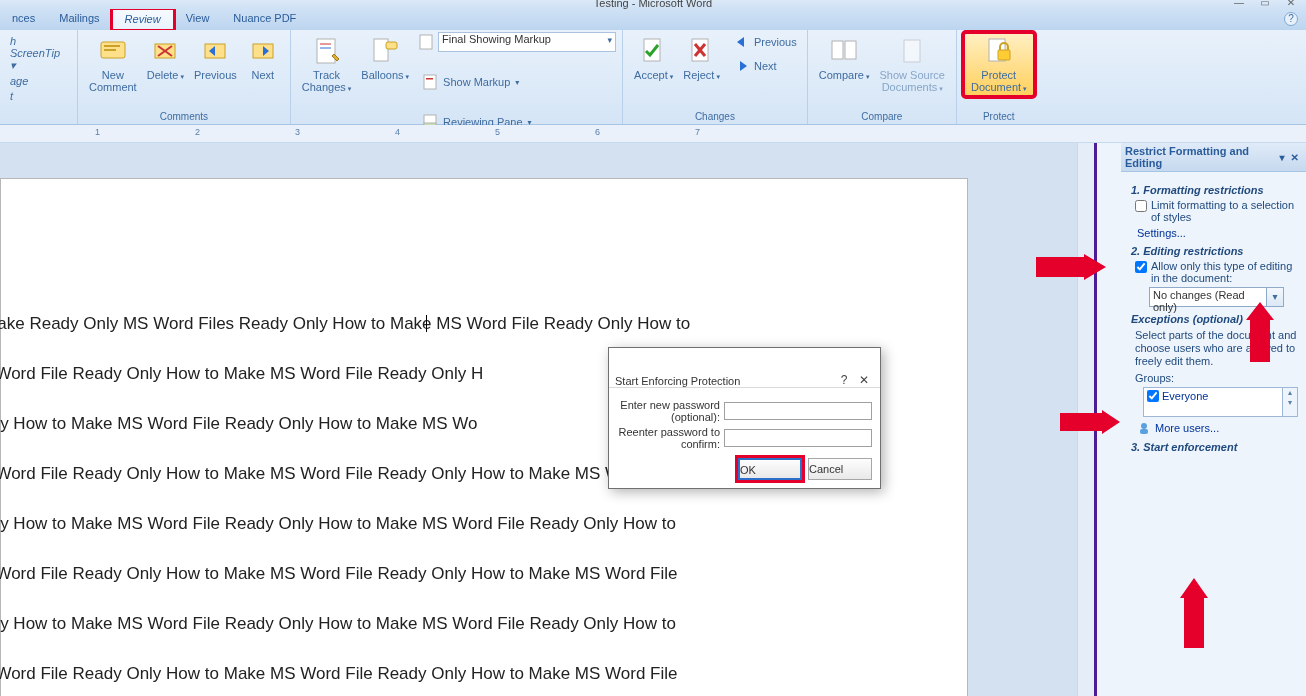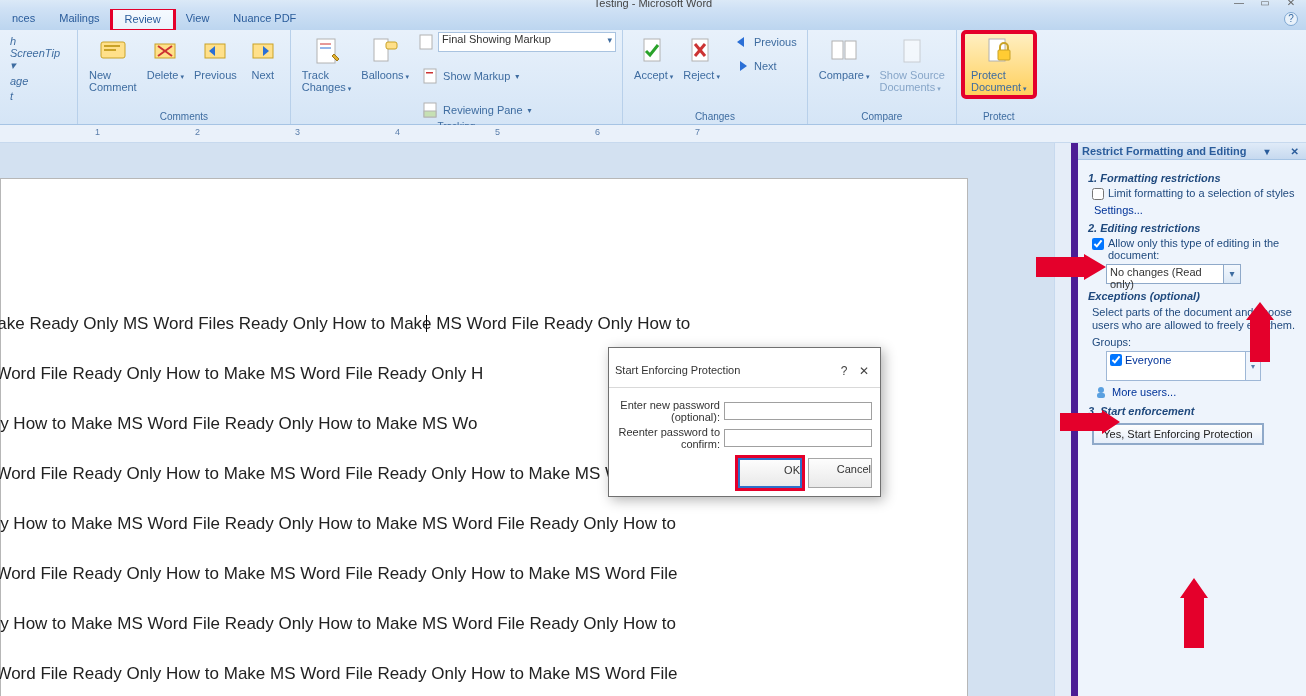--- a/index.html
+++ b/index.html
@@ -7,84 +7,84 @@
 
   
   .titlebar { height:9px; background:linear-gradient(#dbe9f7,#cfe1f5); position:relative; }
   .titlebar .title { position:absolute; left:50%; transform:translateX(-50%); top:-3px; font-size:11px; color:#444; }
   .win-controls { position:absolute; right:2px; top:-2px; display:flex; gap:0; }
   .win-btn { width:26px; height:11px; text-align:center; font-size:10px; line-height:9px; color:#666; }
 
   
   .tabs { height:21px; background:linear-gradient(#cfe1f5,#bcd5ef); display:flex; font-size:11px; color:#2a5c9b; }
   .tab { padding:3px 12px 0; cursor:default; }
-  .tab.active { background:linear-gradient(#f5faff,#e9f2fb); border:1px solid #a6c4e4; border-bottom:none; color:#2a5c9b; }
+  .tab.active { background:linear-gradient(#f5faff,#e9f2fb); border:1px solid #a6c4e4; border-bottom:none; color:#2a5c9b;font-style:italic; }
   .tab.review-hi { outline:3px solid #e4002b; outline-offset:-1px; }
   .help-icon { position:absolute; top:12px; right:8px; width:14px; height:14px; border:1px solid #7fa8d2; border-radius:50%; color:#3a6ea5; font-size:10px; text-align:center; line-height:12px; background:#e8f1fa; }
 
   
   .ribbon { height:95px; background:linear-gradient(#e8f1fb,#d5e5f6); border-bottom:1px solid #a6c4e4; display:flex; position:relative; }
   .group { border-right:1px solid #b8d0ea; padding:2px 6px 0; display:flex; flex-direction:column; }
   .group-body { flex:1; display:flex; align-items:flex-start; }
   .group-label { text-align:center; font-size:10px; color:#3e6ca0; padding:1px 0 2px; }
   .big-btn { display:flex; flex-direction:column; align-items:center; justify-content:flex-end; padding:2px 5px 0; cursor:default; }
   .big-btn .ic { width:32px; height:34px; display:flex; align-items:center; justify-content:center; }
-  .big-btn .lbl { font-size:11px; color:#3e6ca0; text-align:left; line-height:12px; margin-top:1px; }
+  .big-btn .lbl { font-size:11px; color:#3e6ca0; text-align:center; line-height:12px; margin-top:1px; }
   .big-btn .dd::after { content:"▾"; font-size:7px; color:#3e6ca0; margin-left:2px; }
   .small-row { display:flex; align-items:center; gap:3px; padding:1px 4px; font-size:11px; color:#3e6ca0; cursor:default; }
-  .tracking-right { display:flex; flex-direction:column; gap:14px; margin-left:4px; }
+  .tracking-right { display:flex; flex-direction:column; gap:20px; margin-left:4px; }
   .combo { width:178px; height:20px; border:1px solid #a9c3e0; background:#fff; font-size:11px; color:#333; padding:0 14px 0 3px; position:relative; }
   .combo::after { content:"▾"; position:absolute; right:3px; top:2px; font-size:9px; color:#3e6ca0; }
   .protect-hi { outline:4px solid #e4002b; outline-offset:-2px; background:linear-gradient(#fff0c4,#ffcf5a)!important; border-radius:3px; }
 
   
   .ruler { height:18px; background:#eaf1fa; border-bottom:1px solid #c7d9ee; font-size:9px; color:#5a7eab; position:relative; overflow:hidden; }
   .ruler span.n { position:absolute; top:2px; }
 
   
   .content-wrap { position:absolute; top:143px; left:0; right:0; bottom:0; display:flex; }
   .doc-scroll { flex:1; background:#d3e1f1; position:relative; overflow:hidden; }
   .page { position:absolute; left:0; top:35px; width:968px; height:900px; background:#fff; border:1px solid #b7b7b7; padding:120px 0 0 0; }
   .doc-text { font-family: Calibri, "Segoe UI", sans-serif; font-size:17px; color:#222; line-height:50px; padding-left:0; }
   .doc-text p { white-space:nowrap; margin-left:-50px; }
   .cursor-caret { display:inline-block; width:0; height:17px; border-left:1px solid #000; vertical-align:middle; margin:0 0 3px 0; }
   .vscroll { position:absolute; right:0; top:0; width:17px; height:100%; background:#e5edf8; border-left:1px solid #c7d9ee; }
 
   
-  .pane { width:235px; background:#eef4fc; border-left:7px solid #4c1d95; font-size:11px; color:#003399; display:flex; flex-direction:column; }
+  .pane { width:212px; background:#eef4fc; border-left:3px solid #4c1d95; font-size:11px; color:#003399; display:flex; flex-direction:column;padding-left:24px; }
   .pane-head { background:linear-gradient(#e0ebf8,#c6d9ef); border-bottom:1px solid #a6c4e4; padding:2px 4px; display:flex; align-items:center; font-weight:bold; color:#2a5c9b; }
   .pane-head .close,.pane-head .dd { margin-left:auto; font-size:10px; color:#2a5c9b; padding:0 3px; }
   .pane-body { padding:6px 8px 6px 10px; overflow:auto; }
   .sect-head { font-weight:bold; color:#1f497d; margin:6px 0 3px;font-style:italic; }
   .pane-chk { display:flex; align-items:flex-start; gap:4px; margin:2px 0 2px 4px; color:#1f497d; }
   .pane-chk input { width:12px; height:12px; margin-top:1px; }
   .pane-link { color:#003399; margin:4px 0 0 6px; cursor:default; }
   .pane-select { width:135px; height:20px; border:1px solid #8fa9c9; background:#fff; font-size:11px; color:#333; position:relative; margin:3px 0 0 18px; padding:1px 18px 0 3px; }
   .pane-select::after { content:"▾"; position:absolute; right:0; top:0; width:16px; height:18px; border-left:1px solid #8fa9c9; text-align:center; font-size:10px; color:#3e6ca0; line-height:17px; background:linear-gradient(#f4f8fd,#dbe8f6); }
   .pane-desc { color:#1f497d; margin:4px 0 2px 4px; line-height:13px; }
-  .group-box { border:1px solid #9eb7d6; background:#fff; margin:2px 0 4px 18px; height:30px; width:155px; position:relative; }
+  .group-box { border:1px solid #9eb7d6; background:#fff; margin:2px 0 4px 12px; height:30px; width:155px; position:relative; }
   .group-box .inner { padding:2px 3px; display:flex; align-items:center; gap:3px; }
   .group-box .inner input { width:12px; height:12px; }
   .group-box .scroll { position:absolute; right:0; top:0; width:15px; height:100%; border-left:1px solid #9eb7d6; background:#eef4fc; }
   .group-box .scroll::before { content:"▴"; display:block; text-align:center; font-size:8px; color:#5a7eab; }
   .group-box .scroll::after { content:"▾"; display:block; text-align:center; font-size:8px; color:#5a7eab; margin-top:1px; }
   .more-users { display:flex; align-items:center; gap:4px; margin:4px 0 0 6px; color:#003399; }
   .enforce-btn { border:2px solid #8fa9c9; background:linear-gradient(#fdfefe,#e6eef9); padding:3px 6px; margin:6px 0 0 4px; text-align:center; color:#222; cursor:default; width:172px; }
 
   
   .dialog { position:absolute; left:608px; top:347px; width:273px; border:1px solid #707070; background:#fff; box-shadow:3px 3px 12px rgba(0,0,0,.3); z-index:50; }
-  .dialog-title { height:40px; background:#fff; border-bottom:1px solid #d9d9d9; display:flex; align-items:flex-start; padding:16px 6px; font-size:11px; color:#333; }
+  .dialog-title { height:40px; background:#fff; border-bottom:1px solid #d9d9d9; display:flex; align-items:flex-end; padding:0 6px; font-size:11px; color:#333; }
   .dialog-title .sp { flex:1; }
   .dialog-title .icn { width:20px; text-align:center; font-size:12px; font-family:sans-serif; color:#444; cursor:default; }
   .dialog-body { padding:8px; font-size:11px; color:#333; }
   .fld { display:flex; align-items:center; margin:3px 0; }
   .fld label { width:160px; text-align:right; padding-right:4px; }
   .fld input { flex:1; border:1px solid #a0a0a0; height:18px; font-size:11px; padding:0 2px; }
   .dialog-btns { display:flex; justify-content:flex-end; gap:6px; margin-top:8px; }
-  .dialog-btn { width:64px; height:30px; border:1px solid #a6a6a6; background:linear-gradient(#fdfdfd,#e9e9e9); font-size:11px; color:#333; text-align:right; line-height:20px; cursor:default; }
+  .dialog-btn { width:64px; height:22px; border:1px solid #a6a6a6; background:linear-gradient(#fdfdfd,#e9e9e9); font-size:11px; color:#333; text-align:left; line-height:20px; cursor:default; }
   .dialog-btn.ok-hi { outline:3px solid #e4002b; border:2px solid #2c6fc9; }
 
   
   .arrow { position:absolute; z-index:60; }
   .arrow svg { display:block; }
 
   
   svg.icon18 { width:18px; height:18px; }
   svg.icon30 { width:30px; height:30px; }
 
@@ -360,21 +360,20 @@
       </div>
       <div class="more-users">
         <svg width="14" height="14">
             <circle cx="7" cy="5" r="3" fill="#5aa0e0"></circle>
             <rect x="3" y="8" width="8" height="5" rx="2" fill="#5aa0e0"></rect>
           </svg>
         <span>More users...</span>
       </div>
 
       <div class="sect-head">3. Start enforcement</div>
-      <div class="enforce-btn">Yes, Start Enforcing Protection</div>
     </div>
   </div>
 </div>
 
 <div class="dialog">
   <div class="dialog-title">
     <span>Start Enforcing Protection</span>
     <span class="sp"></span>
     <span class="icn">?</span>
     <span class="icn">✕</span>

